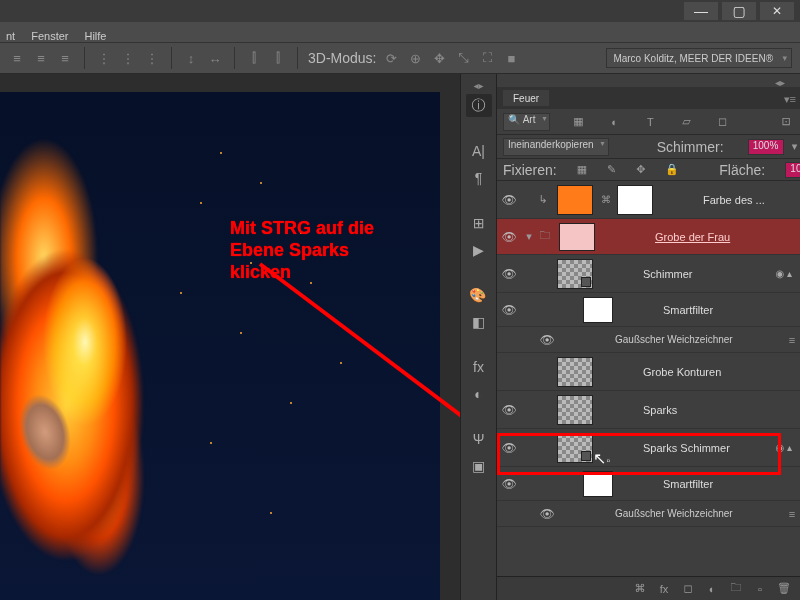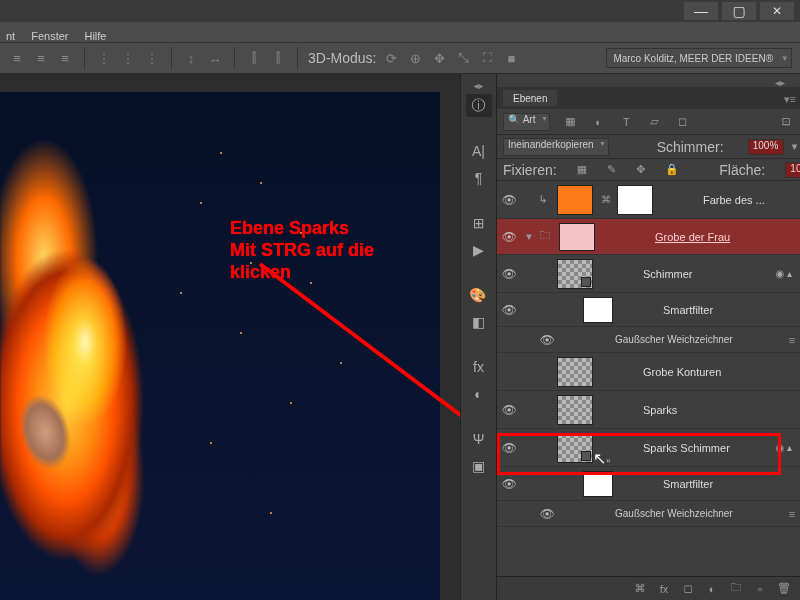--- a/index.html
+++ b/index.html
@@ -24,27 +24,27 @@
 .annotation { position:absolute; left:230px; top:125px; color:#ff0000; font-weight:bold; font-size:18px; line-height:22px; font-family:Arial,sans-serif; text-shadow:0 0 1px #ff0000; }
 .arrow { position:absolute; left:240px; top:180px; pointer-events:none; }
 .vtoolbar { width:36px; background:#3a3a3a; display:flex; flex-direction:column; align-items:center; padding-top:6px; gap:4px; border-left:1px solid #222; }
 .collapse { width:28px; height:10px; display:flex; justify-content:center; color:#888; font-size:10px; }
 .vtool { width:26px; height:23px; display:flex; align-items:center; justify-content:center; color:#aaa; font-size:14px; border-radius:2px; }
 .vtool.active{ background:#2a2a2a; }
 .panels { width:304px; background:#3e3e3e; display:flex; flex-direction:column; border-left:1px solid #222; }
 .tab-row { height:22px; background:#323232; display:flex; align-items:center; padding-left:6px; position:relative; }
 .tab { background:#3e3e3e; padding:3px 10px 2px; font-size:10px; color:#ddd; }
 .panel-menu { position:absolute; right:4px; top:6px; color:#888; font-size:11px; }
-.filter-row { height:26px; display:flex; align-items:center; padding:0 6px; gap:12px; border-bottom:1px solid #2a2a2a; }
+.filter-row { height:26px; display:flex; align-items:center; padding:0 6px; gap:20px; border-bottom:1px solid #2a2a2a; }
 .filter-dd { background:#4a4a4a; border:1px solid #333; height:18px; padding:0 14px 0 4px; font-size:10px; color:#ccc; position:relative; }
 .filter-dd::after{ content:"▾"; position:absolute; right:3px; font-size:8px; color:#888;}
 .mini-ico { width:16px; height:14px; color:#999; display:flex; align-items:center; justify-content:center; font-size:11px; }
 .blend-row { height:24px; display:flex; align-items:center; padding:0 6px; gap:24px; border-bottom:1px solid #2a2a2a; }
 .pct-box { display:flex; align-items:center; gap:3px; }
-.pct-in { width:36px; height:16px; background:#7f1d1d; border:1px solid #333; color:#ddd; font-size:10px; text-align:center; }
+.pct-in { width:36px; height:16px; background:#be185d; border:1px solid #333; color:#ddd; font-size:10px; text-align:center; }
 .lbl { font-size:14px; color:#bbb; }
 .lock-row { height:22px; display:flex; align-items:center; padding:0 6px; gap:20px; border-bottom:1px solid #2a2a2a; }
 .layers-scroll { flex:1; overflow-y:auto; position:relative; }
 .layers-scroll::-webkit-scrollbar{width:14px;} .layers-scroll::-webkit-scrollbar-track{background:#3a3a3a;} .layers-scroll::-webkit-scrollbar-thumb{background:#5a5a5a;}
 .layer { display:flex; align-items:center; min-height:38px; border-bottom:1px solid #333; padding-right:6px; position:relative; }
 .layer.group { background:#8a2e2e; }
 .layer.group .lname{ color:#ffcccc; text-decoration:underline; }
 .vis { width:24px; display:flex; justify-content:center; color:#bbb; font-size:12px; }
 .indent { flex-shrink:0; }
 .thumb { width:36px; height:30px; border:1px solid #222; flex-shrink:0; margin-right:6px; position:relative; }
@@ -119,22 +119,22 @@
         <div class="spark" style="left:240px;top:240px"></div>
           <div class="spark" style="left:290px;top:310px"></div>
         <div class="spark" style="left:210px;top:350px"></div>
           <div class="spark" style="left:270px;top:420px"></div>
         <div class="spark" style="left:310px;top:190px"></div>
           <div class="spark" style="left:340px;top:270px"></div>
         <div class="spark" style="left:200px;top:110px"></div>
           <div class="spark" style="left:250px;top:170px"></div>
       </div>
       <div class="annotation">
+        <div>Mit STRG auf die</div>
         <div>Ebene Sparks</div>
-        <div>Mit STRG auf die</div>
         <div>klicken</div>
       </div>
     </div>
     <svg class="arrow" width="370" height="290">
       <defs>
           <marker id="ah" markerWidth="12" markerHeight="12" refX="10" refY="6" orient="auto">
             <path d="M0,0 L12,6 L0,12 Z" fill="#ff0000"></path>
           </marker>
         </defs>
       <line x1="20" y1="10" x2="345" y2="255" stroke="#ff0000" stroke-width="4" marker-end="url(#ah)"></line>
@@ -157,21 +157,21 @@
     <div class="vtool">fx</div>
     <div class="vtool">◐</div>
     <div style="height:14px"></div>
     <div class="vtool">Ψ</div>
     <div class="vtool">▣</div>
   </div>
 
   <div class="panels">
     <div class="collapse" style="align-self:flex-end;margin:3px 6px 0 0">◂▸</div>
     <div class="tab-row">
-      <div class="tab">Ebenen</div>
+      <div class="tab">Feuer</div>
       <div class="panel-menu">▾≡</div>
     </div>
     <div class="filter-row">
       <div class="filter-dd">🔍 <span>Art</span></div>
       <span class="mini-ico">▦</span>
       <span class="mini-ico">◐</span>
       <span class="mini-ico">T</span>
       <span class="mini-ico">▱</span>
       <span class="mini-ico">◻</span>
       <div style="flex:1"></div>

